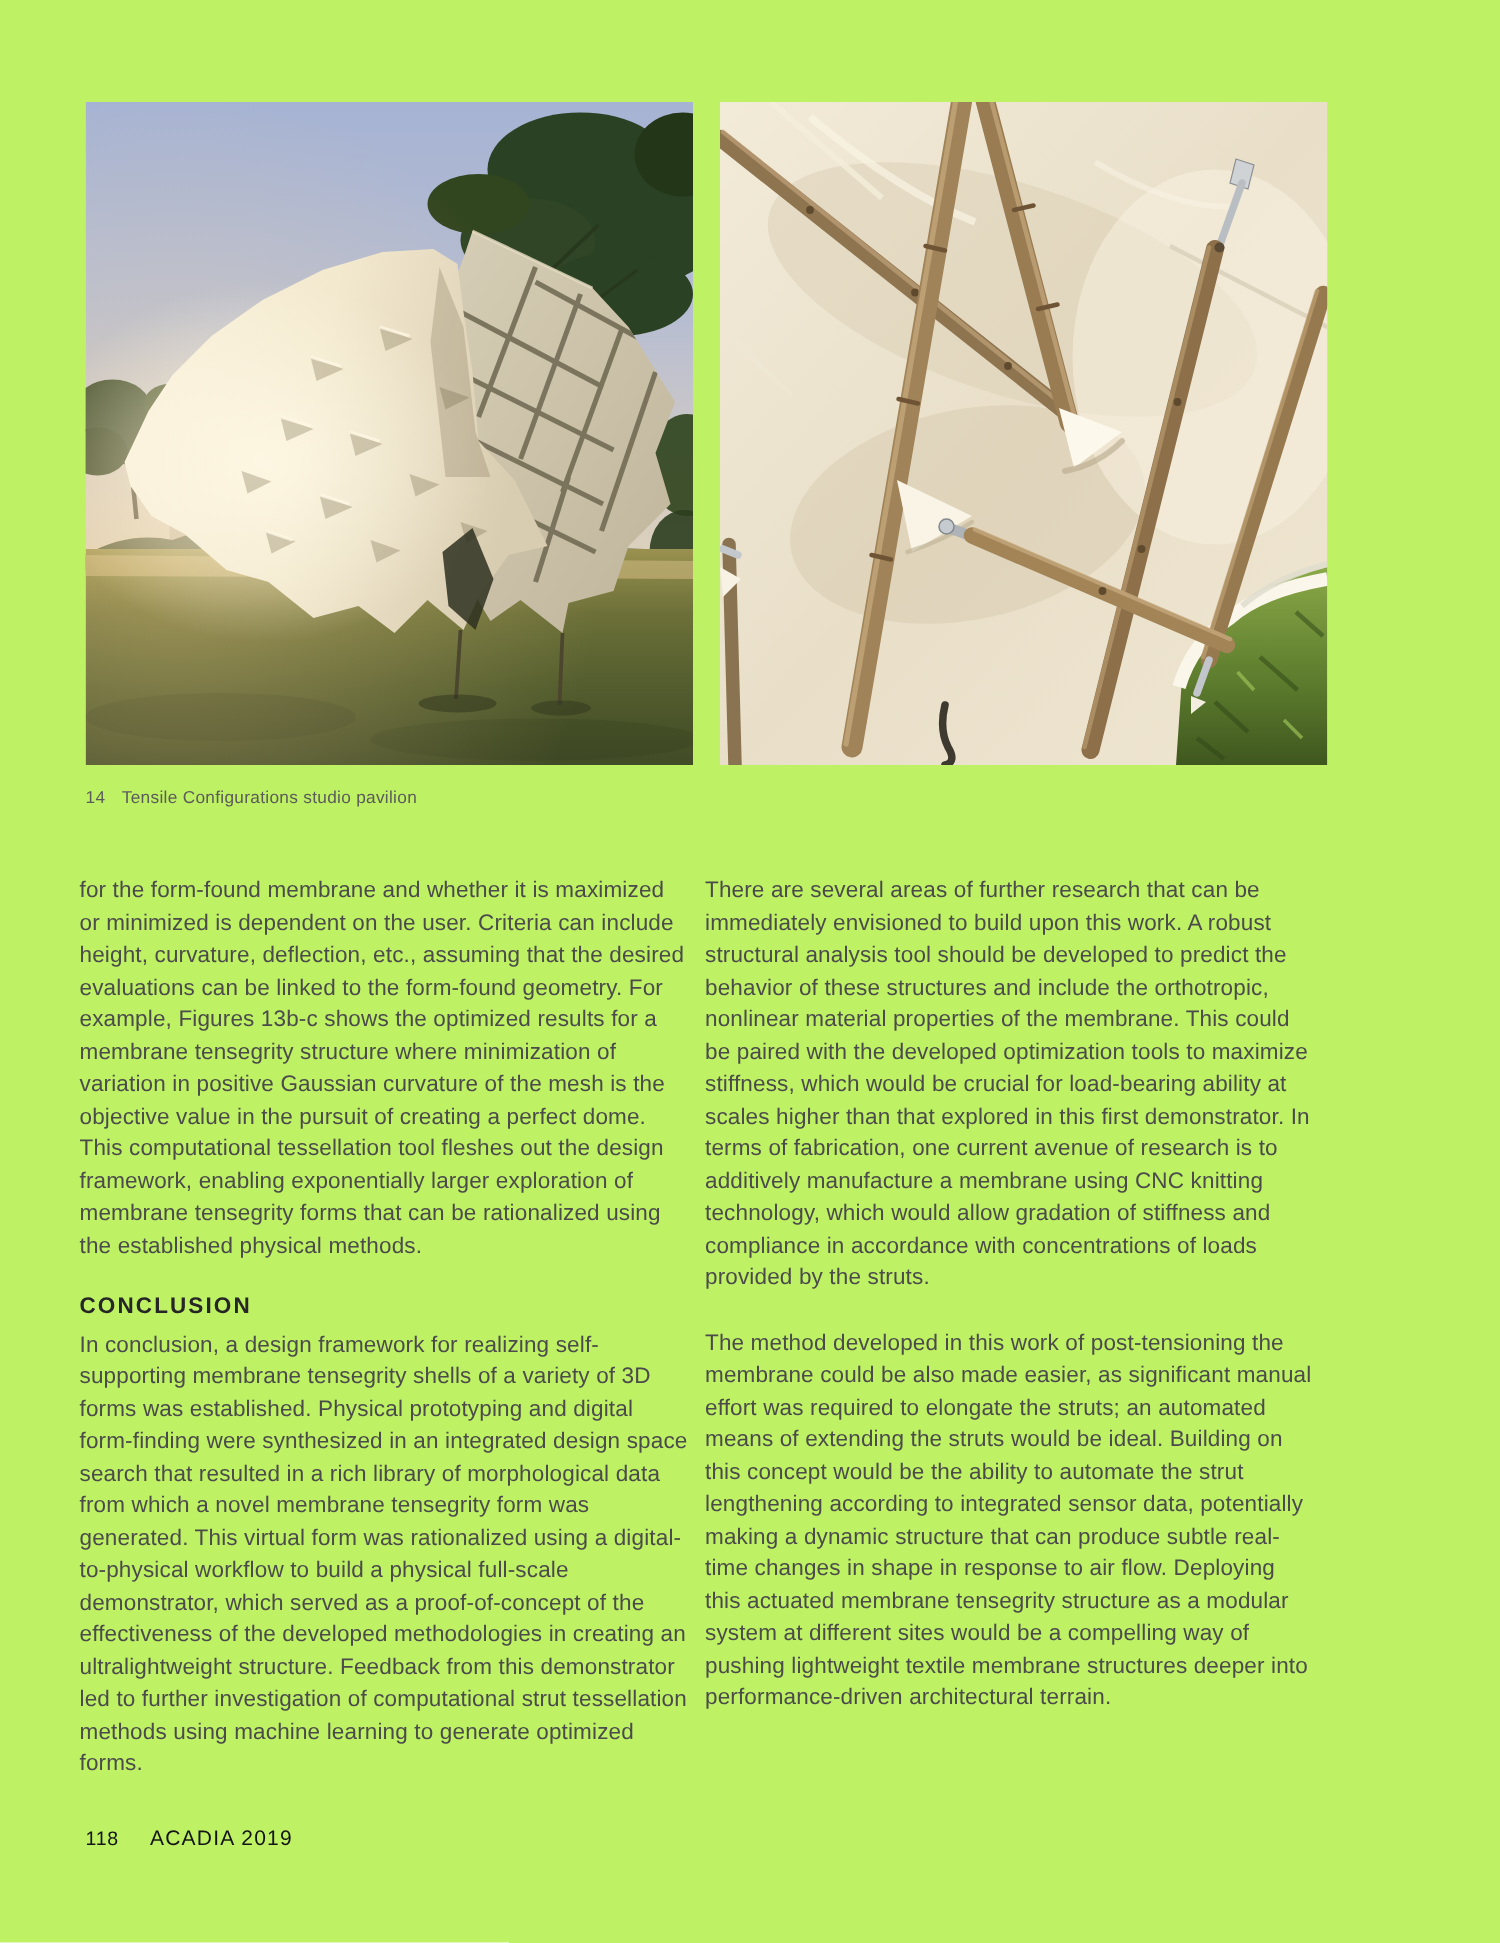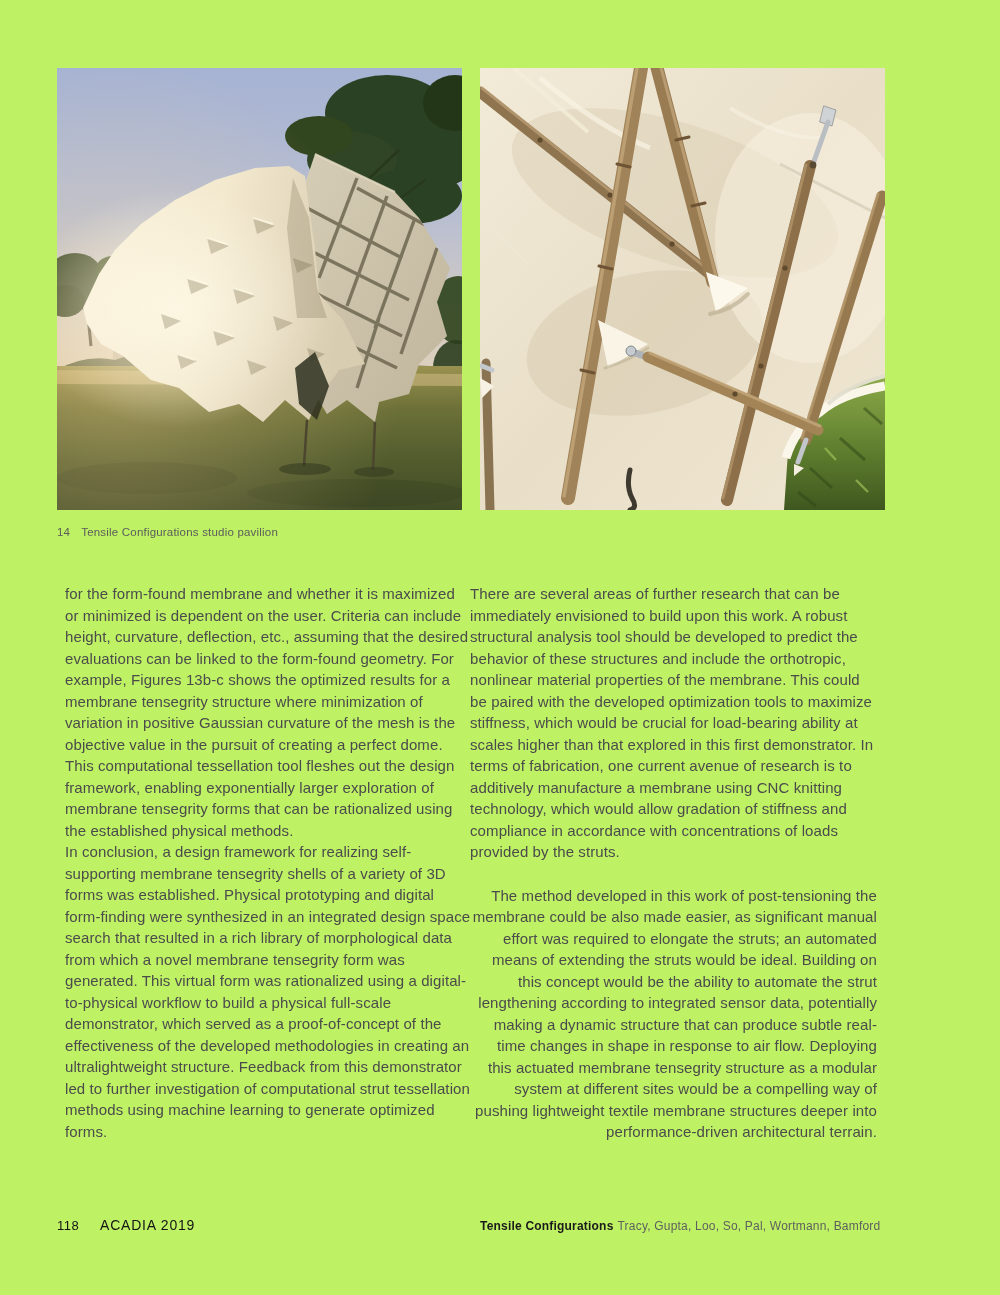--- a/index.html
+++ b/index.html
@@ -13,24 +13,24 @@
   .photo svg{display:block;width:100%;height:100%;}
   .caption{
     position:absolute;left:57px;top:526px;font-size:11.5px;color:#5b5b5b;
     letter-spacing:.2px;
   }
   .caption .cap-num{margin-right:11px;}
   .col{
     position:absolute;top:583px;width:407px;font-size:15px;line-height:21.5px;
     color:#4b4b4b;letter-spacing:.1px;
   }
-  .col-left{left:65px;}
+  .col-left{left:53px;}
   .col-right{left:470px;}
   .col p{margin:0;}
-  .col-right p + p{margin-top:22px;text-align:right;}
+  .col-right p + p{margin-top:22px;}
   .conclusion-heading{
     margin:19px 0 4px 0;font-size:15px;font-weight:bold;letter-spacing:1.4px;
     color:#262626;
   }
   .footer-left{
     position:absolute;left:57px;top:1217px;color:#141414;font-weight:normal;
     font-size:13px;
   }
   .footer-left .pgnum{display:inline-block;min-width:43px;letter-spacing:.5px;}
   .footer-left .conf{font-size:14px;letter-spacing:.8px;}
@@ -257,28 +257,26 @@
       </g>
     </svg>
   </div>
 
   <div class="caption">
     <span class="cap-num">14</span><span>Tensile Configurations studio pavilion</span>
   </div>
 
   <div class="col col-left">
     <p>for the form-found membrane and whether it is maximized or minimized is dependent on the user. Criteria can include height, curvature, deflection, etc., assuming that the desired evaluations can be linked to the form-found geometry. For example, Figures 13b-c shows the optimized results for a membrane tensegrity structure where minimization of variation in positive Gaussian curvature of the mesh is the objective value in the pursuit of creating a perfect dome. This computational tessellation tool fleshes out the design framework, enabling exponentially larger exploration of membrane tensegrity forms that can be rationalized using the established physical methods.</p>
+    <h2 class="conclusion-heading">CONCLUSION</h2>
     <p>In conclusion, a design framework for realizing self-supporting membrane tensegrity shells of a variety of 3D forms was established. Physical prototyping and digital form-finding were synthesized in an integrated design space search that resulted in a rich library of morphological data from which a novel membrane tensegrity form was generated. This virtual form was rationalized using a digital-to-physical workflow to build a physical full-scale demonstrator, which served as a proof-of-concept of the effectiveness of the developed methodologies in creating an ultralightweight structure. Feedback from this demonstrator led to further investigation of computational strut tessellation methods using machine learning to generate optimized forms.</p>
   </div>
 
   <div class="col col-right">
     <p>There are several areas of further research that can be immediately envisioned to build upon this work. A robust structural analysis tool should be developed to predict the behavior of these structures and include the orthotropic, nonlinear material properties of the membrane. This could be paired with the developed optimization tools to maximize stiffness, which would be crucial for load-bearing ability at scales higher than that explored in this first demonstrator. In terms of fabrication, one current avenue of research is to additively manufacture a membrane using CNC knitting technology, which would allow gradation of stiffness and compliance in accordance with concentrations of loads provided by the struts.</p>
     <p>The method developed in this work of post-tensioning the membrane could be also made easier, as significant manual effort was required to elongate the struts; an automated means of extending the struts would be ideal. Building on this concept would be the ability to automate the strut lengthening according to integrated sensor data, potentially making a dynamic structure that can produce subtle real-time changes in shape in response to air flow. Deploying this actuated membrane tensegrity structure as a modular system at different sites would be a compelling way of pushing lightweight textile membrane structures deeper into performance-driven architectural terrain.</p>
   </div>
 
   <div class="footer-left">
     <span class="pgnum">118</span><span class="conf">ACADIA 2019</span>
   </div>
-  <div class="footer-right">
-    <span class="ft-title">Tensile Configurations</span><span>Tracy, Gupta, Loo, So, Pal, Wortmann, Bamford</span>
-  </div>
 
 </div>
 
 </body></html>

